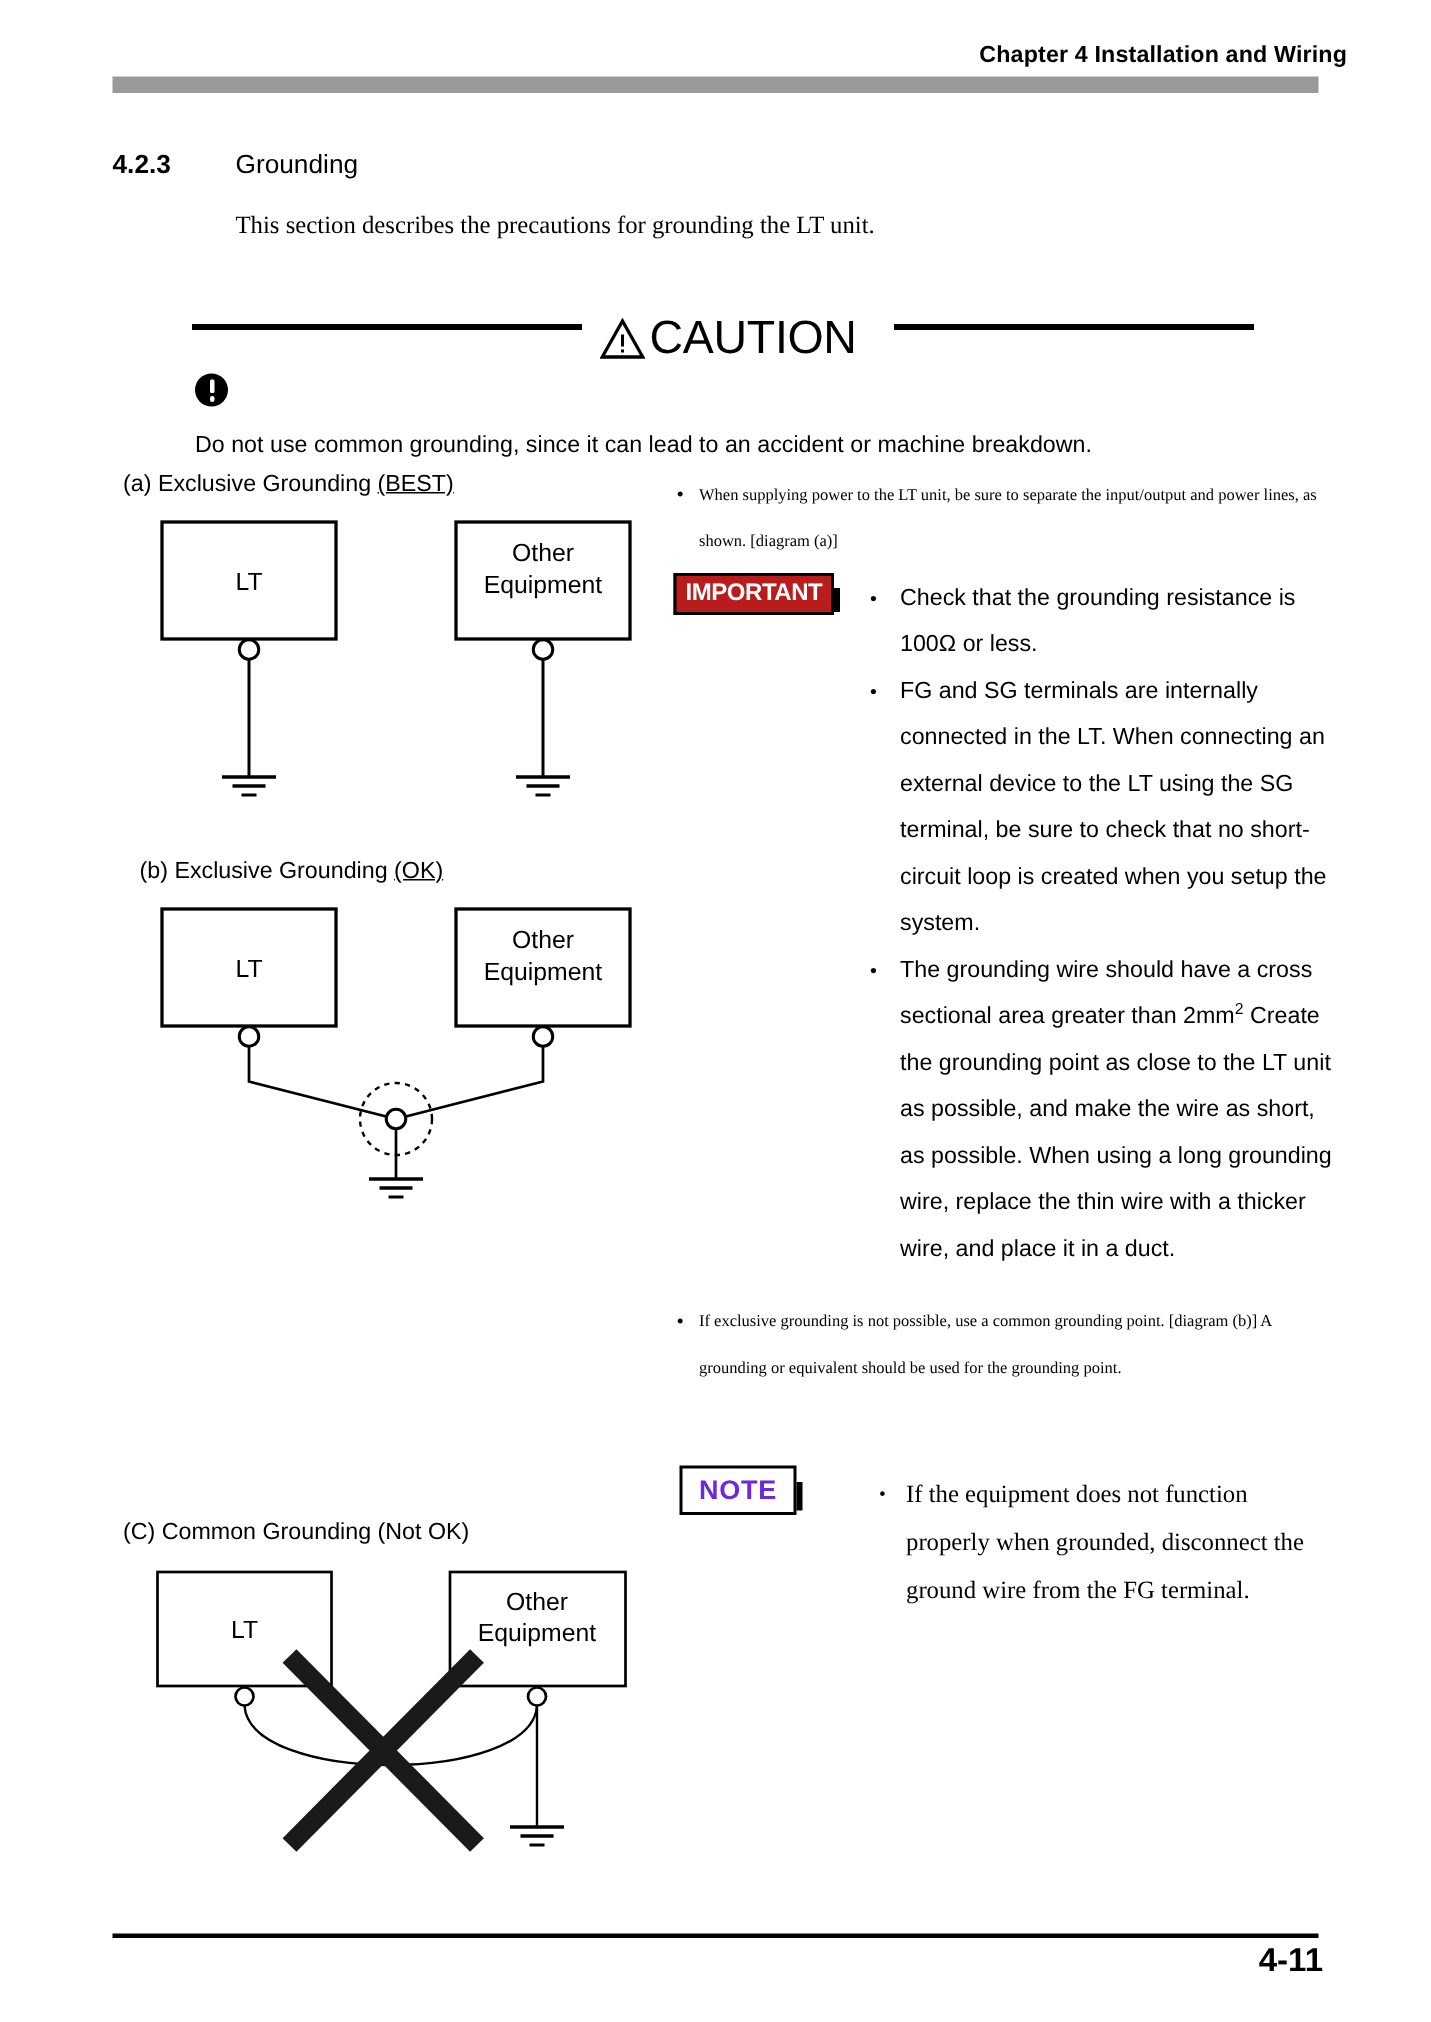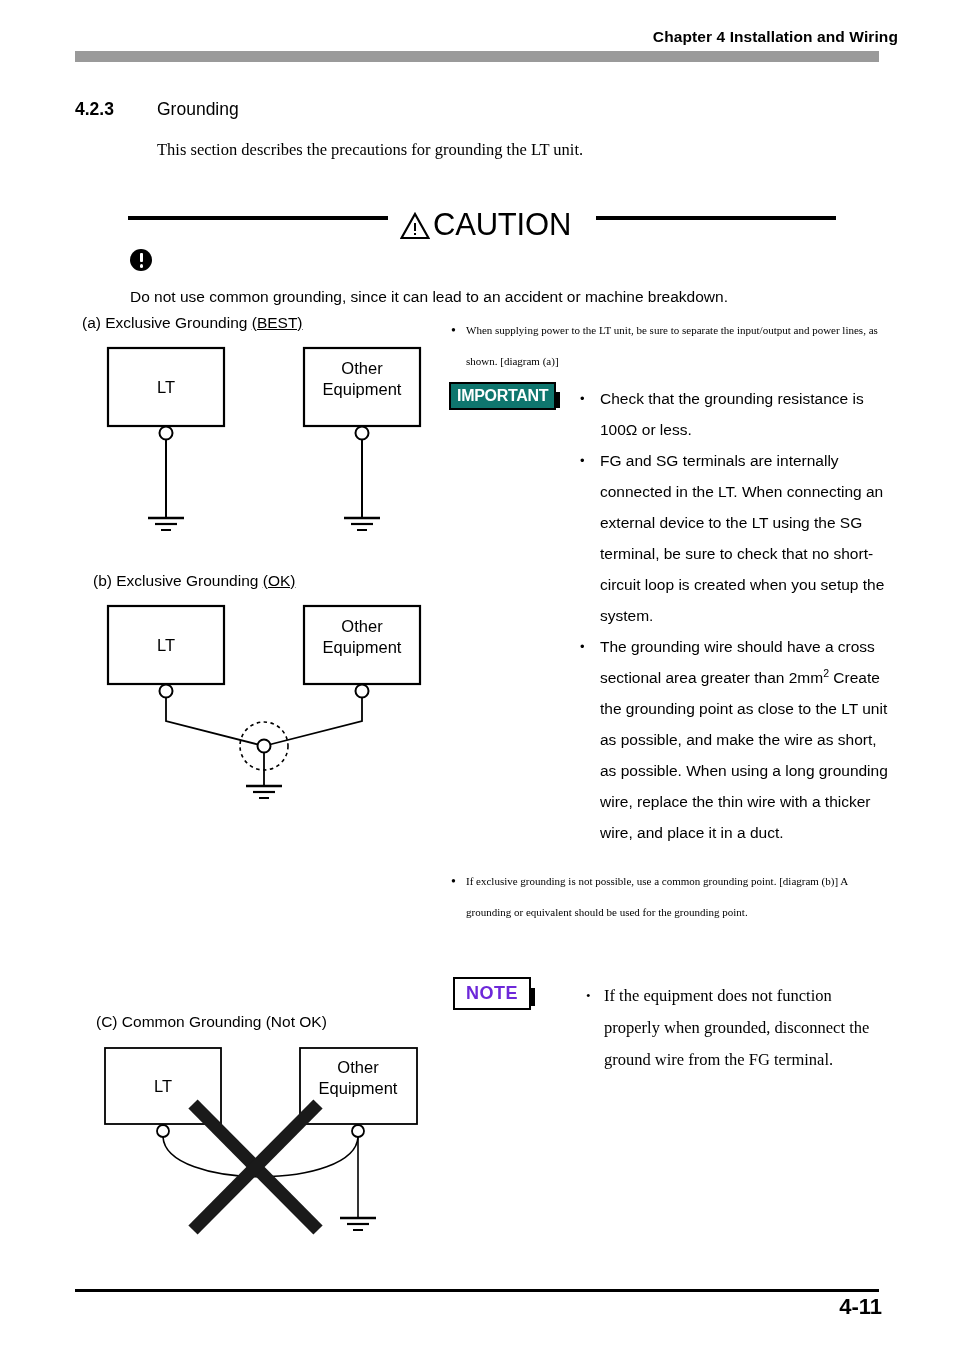--- a/index.html
+++ b/index.html
@@ -111,21 +111,21 @@
   }
   .badge .shadow {
     position:absolute; left:4px; top:4px; right:-4px; bottom:-4px;
     background:#000;
   }
   .badge .face {
     position:relative; z-index:2;
     border:2px solid #000;
     padding:3px 6px 4px 6px;
   }
-  .badge-important .face { background:#0f766e; color:#fff; font-size:16px; letter-spacing:-.3px; }
+  .badge-important .face { background:#b91c1c; color:#fff; font-size:16px; letter-spacing:-.3px; }
   .badge-note .face { background:#fff; color:#6d28d9; font-size:18px; letter-spacing:.5px; padding:4px 11px 5px 11px; }
 
   .sans-list { flex:1 1 auto; list-style:none; margin:0; padding:0; }
   .sans-list li {
     position:relative;
     font-family:"Liberation Sans", sans-serif;
     font-size:15.5px; line-height:31px;
     padding-left:26px;
   }
   .sans-list li:before {
@@ -222,21 +222,21 @@
       <polyline points="282,100 282,123 184,148" fill="none" stroke="#000" stroke-width="1.8"></polyline>
       <circle cx="184" cy="148" r="24" fill="none" stroke="#000" stroke-width="1.6" stroke-dasharray="3.5,3.5"></circle>
       <circle cx="184" cy="148" r="6.5" fill="#fff" stroke="#000" stroke-width="2"></circle>
       <line x1="184" y1="155" x2="184" y2="188" stroke="#000" stroke-width="1.8"></line>
       <line x1="166" y1="188" x2="202" y2="188" stroke="#000" stroke-width="2.4"></line>
       <line x1="173" y1="194" x2="195" y2="194" stroke="#000" stroke-width="2.2"></line>
       <line x1="179" y1="200" x2="189" y2="200" stroke="#000" stroke-width="2"></line>
     </svg>
   </div>
 
-  <div class="dg-caption" style="left:96px; top:1013px;">
+  <div class="dg-caption" style="left:82px; top:1013px;">
     <span>(C) Common Grounding (Not OK)</span><span class="u"></span>
   </div>
   <div class="dg" style="left:80px; top:1040px;">
     <svg width="370" height="205" viewBox="0 0 370 205">
       <rect x="25" y="8" width="116" height="76" fill="#fff" stroke="#000" stroke-width="1.8"></rect>
       <text x="83" y="52" text-anchor="middle" font-family="Liberation Sans, sans-serif" font-size="16.5" fill="#000">LT</text>
       <circle cx="83" cy="91" r="6" fill="#fff" stroke="#000" stroke-width="1.8"></circle>
 
       <rect x="220" y="8" width="117" height="76" fill="#fff" stroke="#000" stroke-width="1.8"></rect>
       <text x="278" y="33" text-anchor="middle" font-family="Liberation Sans, sans-serif" font-size="16.5" fill="#000">Other</text>

